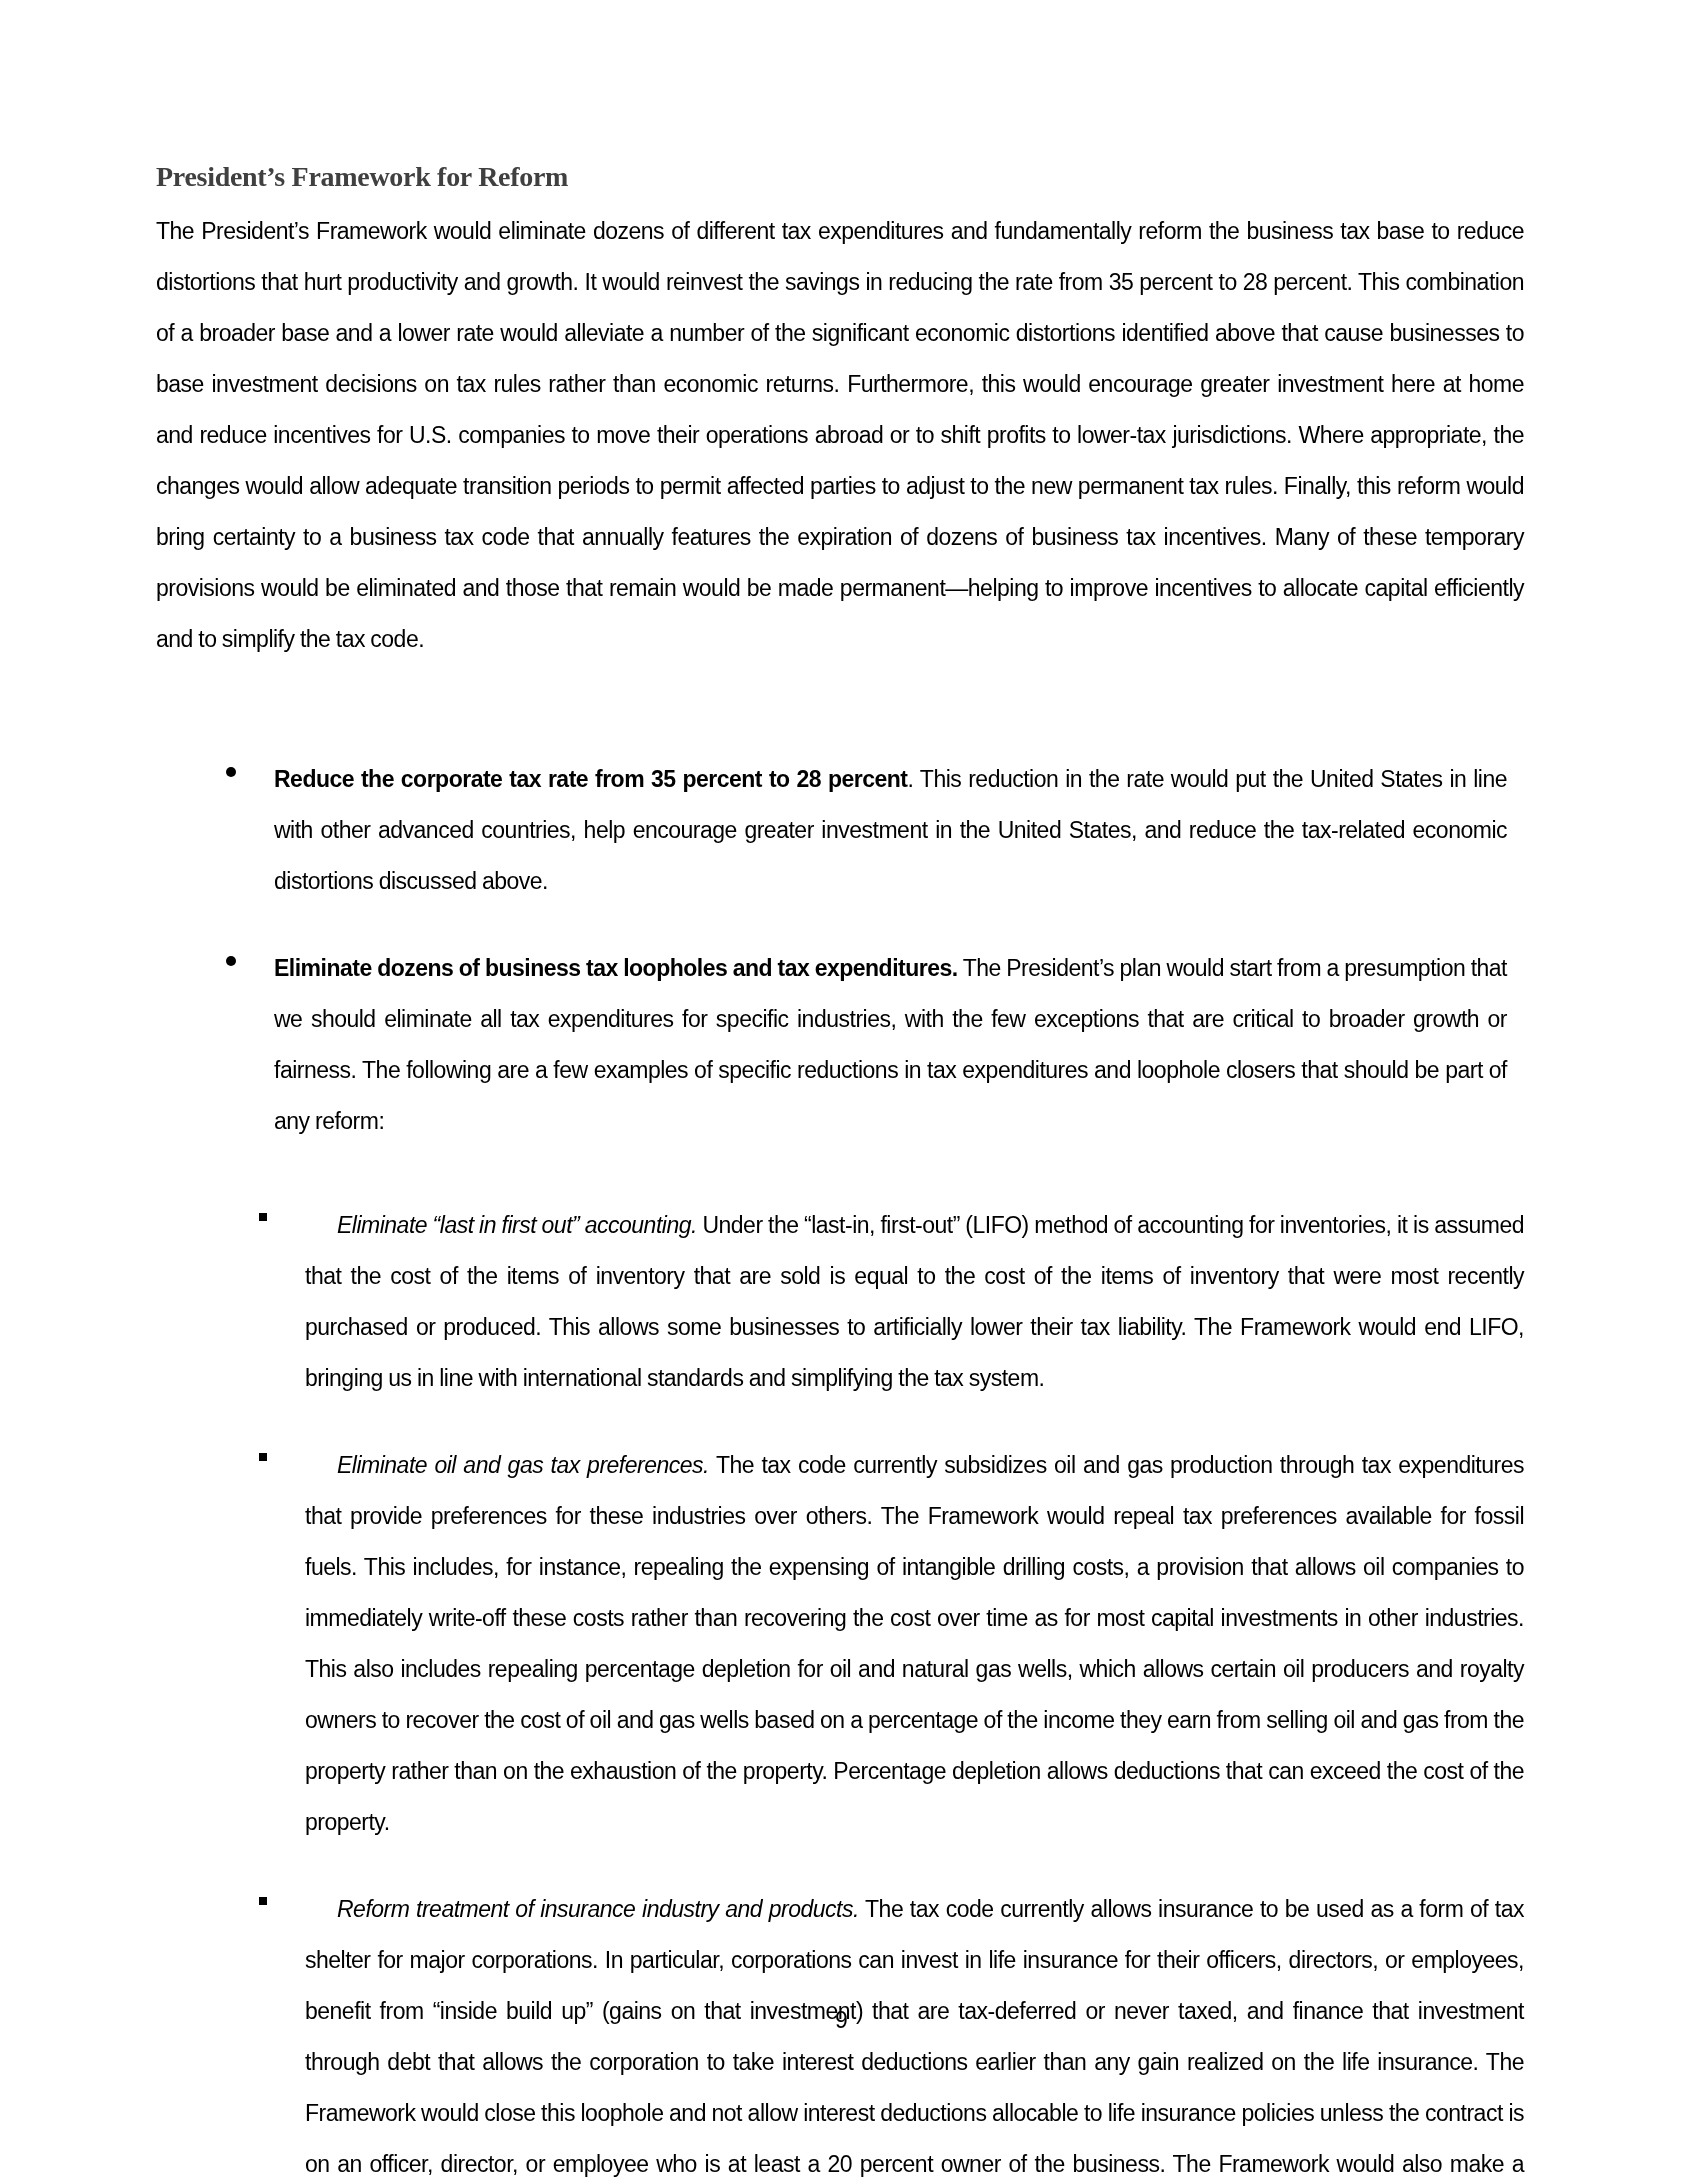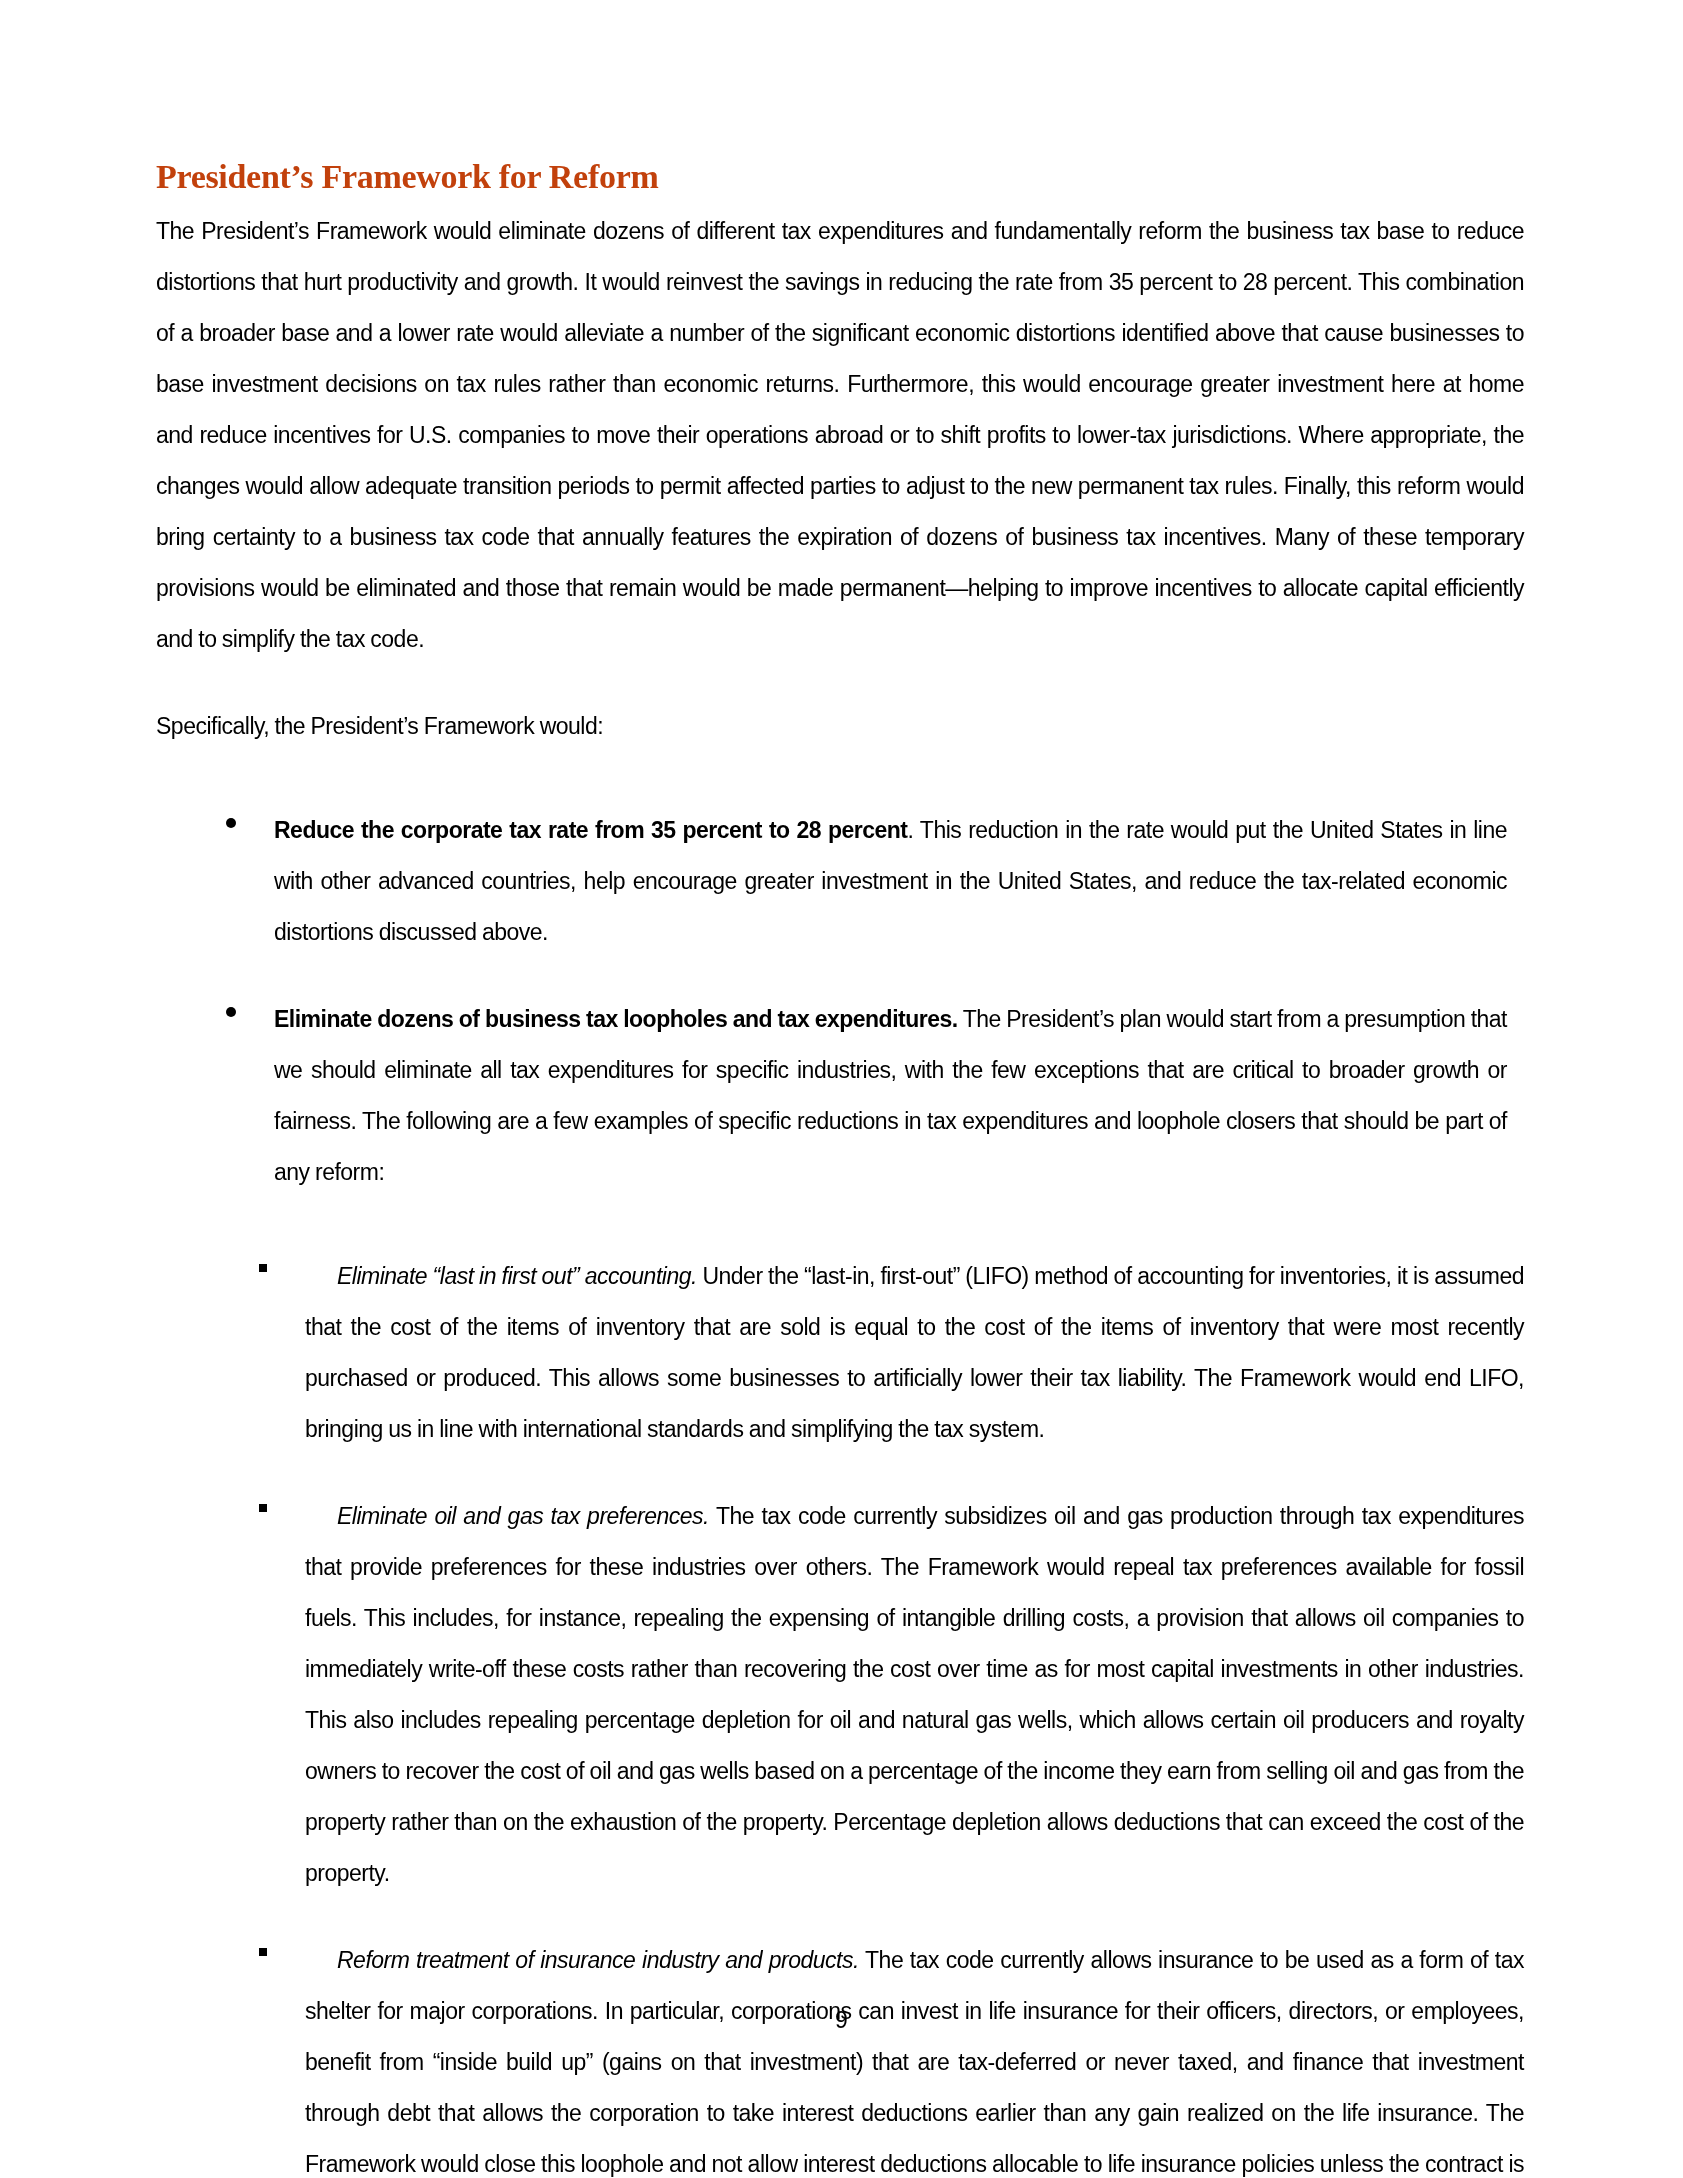--- a/index.html
+++ b/index.html
@@ -17,23 +17,23 @@
     }
     .page {
       position: absolute;
       left: 156px;
       top: 154px;
       width: 1368px;
     }
     .heading {
       font-family: "Liberation Serif", "DejaVu Serif", serif;
       font-weight: bold;
-      font-size: 34px;
+      font-size: 28px;
       line-height: 46px;
-      color: #c2410c;
+      color: #404040;
       margin: 0 0 6px 0;
       letter-spacing: -0.3px;
     }
     .para {
       font-size: 23px;
       line-height: 51px;
       text-align: justify;
       margin: 0;
       letter-spacing: -0.5px;
       word-spacing: -0.5px;
@@ -93,21 +93,20 @@
 </head>
 <body>
 
 <div class="page">
   <h1 class="heading">President’s Framework for Reform</h1>
 
   <p class="para">The President’s Framework would eliminate dozens of different tax expenditures and fundamentally reform the business tax base to reduce distortions that hurt productivity and growth. It would reinvest the savings in reducing the rate from 35 percent to 28 percent. This combination of a broader base and a lower rate would alleviate a number of the significant economic distortions identified above that cause businesses to base investment decisions on tax rules rather than economic returns. Furthermore, this would encourage greater investment here at home and reduce incentives for U.S. companies to move their operations abroad or to shift profits to lower-tax jurisdictions. Where appropriate, the changes would allow adequate transition periods to permit affected parties to adjust to the new permanent tax rules. Finally, this reform would bring certainty to a business tax code that annually features the expiration of dozens of business tax incentives. Many of these temporary provisions would be eliminated and those that remain would be made permanent—helping to improve incentives to allocate capital efficiently and to simplify the tax code.</p>
 
   <div class="gap"></div>
 
-  <p class="para">Specifically, the President’s Framework would:</p>
 
   <div class="gap"></div>
 
   <ul class="bullet-list">
     <li class="bullet-item">
       <span class="bullet-dot"></span>
       <p class="para"><span class="bold">Reduce the corporate tax rate from 35 percent to 28 percent</span><span>. This reduction in the rate would put the United States in line with other advanced countries, help encourage greater investment in the United States, and reduce the tax-related economic distortions discussed above.</span></p>
     </li>
     <li class="gap"></li>
     <li class="bullet-item">

